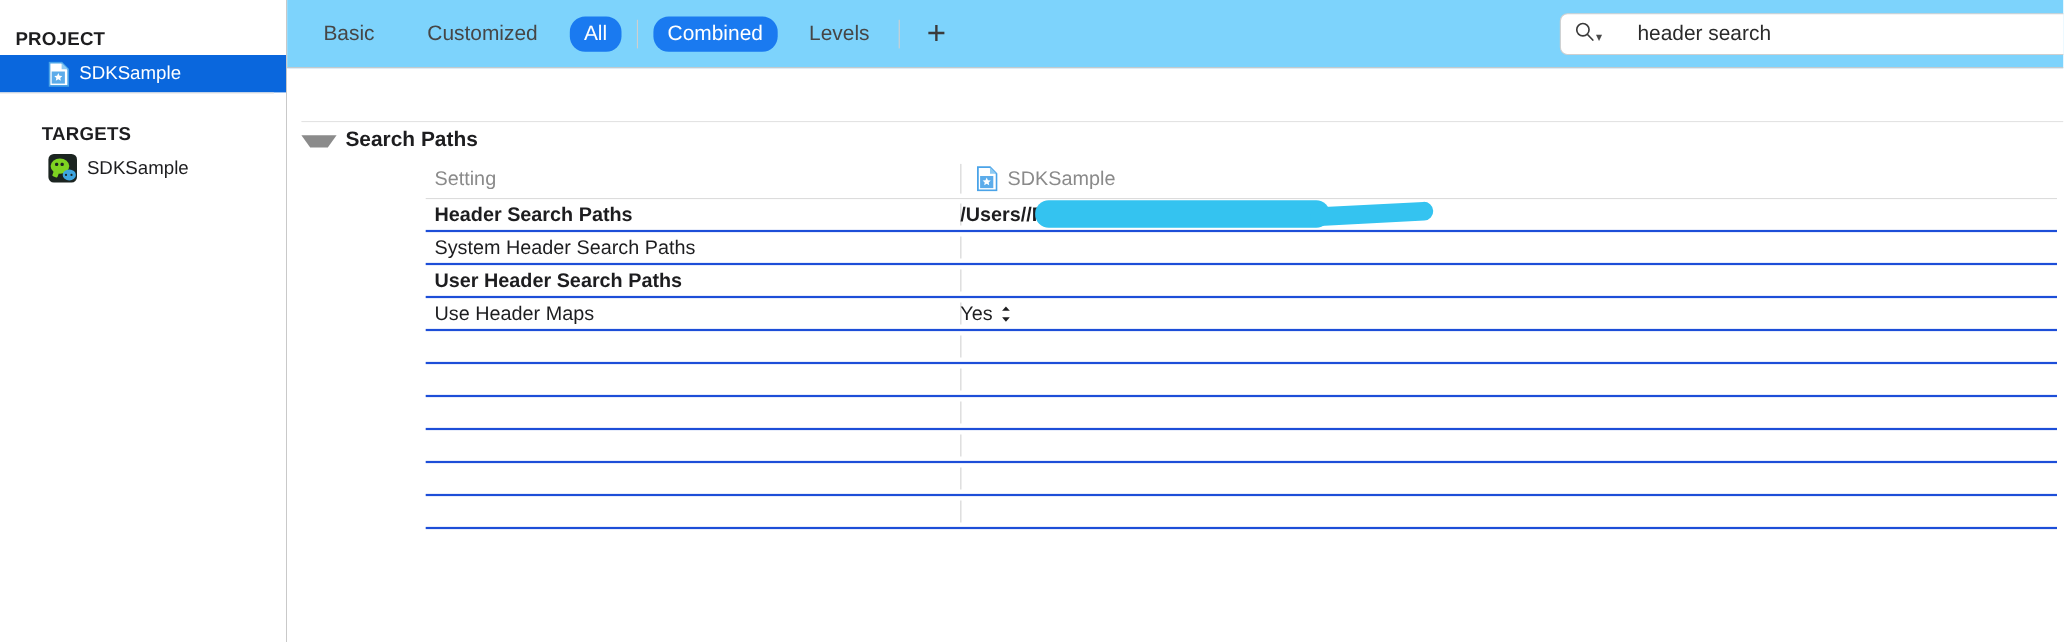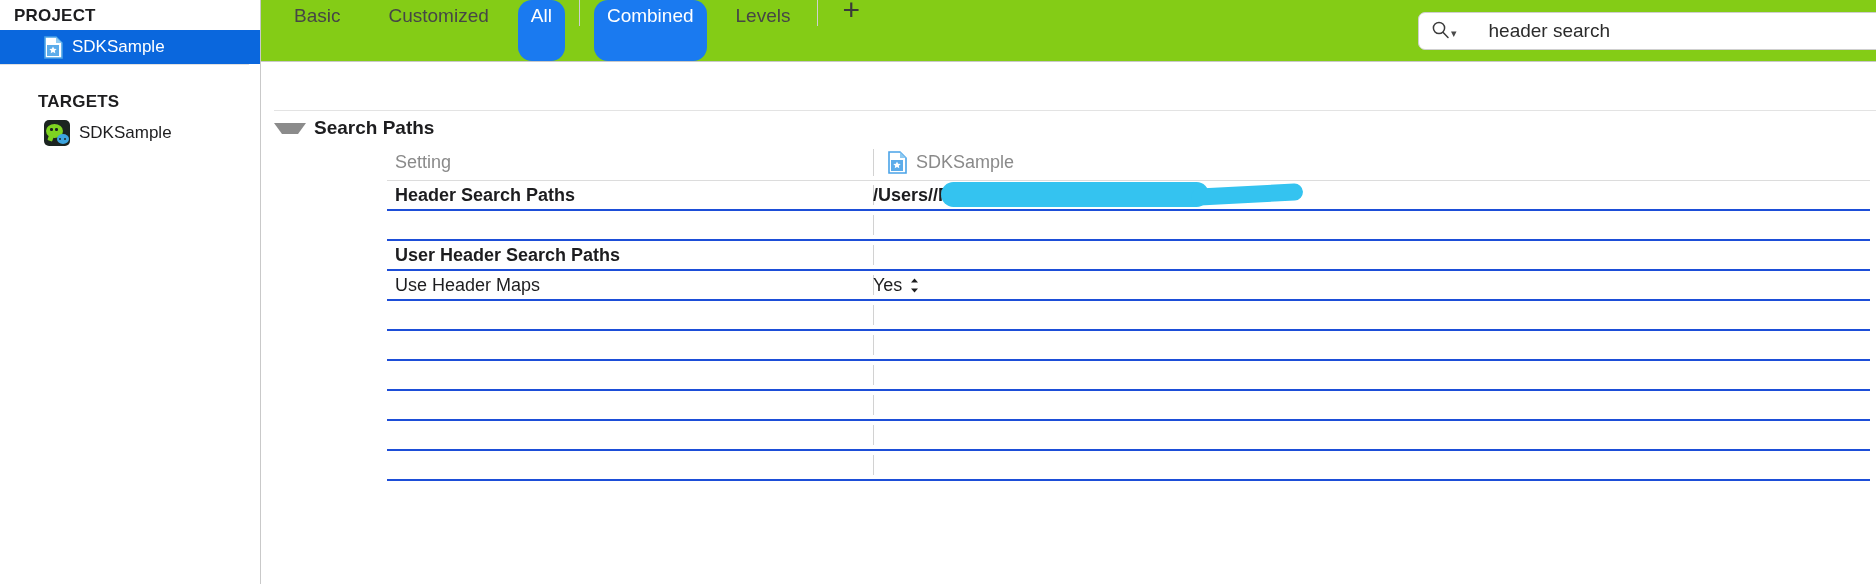--- a/index.html
+++ b/index.html
@@ -24,21 +24,21 @@
 
   
   .sidebar {
     width: 261px;
     height: 584px;
     box-sizing: border-box;
     border-right: 1px solid #c9c9c9;
     background: #ffffff;
     flex: 0 0 261px;
     position: relative;
-    padding-top: 2px;
+    padding-top: 22px;
   }
   .group-header {
     font-size: 17px;
     font-weight: bold;
     color: #1d1d1f;
     letter-spacing: 0.2px;
     padding: 0 0 0 14px;
     height: 28px;
     line-height: 28px;
   }
@@ -141,23 +141,24 @@
     background: #ffffff;
     overflow: hidden;
   }
 
   
   .toolbar {
     height: 62px;
     box-sizing: border-box;
     border-bottom: 1px solid #c9c9c9;
     display: flex;
+    align-items: center;
     padding-left: 20px;
     position: relative;
-    background: #84cc16;
+    background: #7dd3fc;
   }
   .tb-item {
     font-size: 19px;
     color: #3c3c3c;
     padding: 5px 13px;
     border-radius: 14px;
     white-space: nowrap;
     line-height: 22px;
   }
   .tb-item.plain { color: #464646; }
@@ -439,20 +440,21 @@
           <div class="col-split"></div>
           <div class="cell-value bold">
             <span class="value-path">
               <span>/Users/</span><span>/ReleaseSample/WechtSDK1.8.2</span>
               <span class="redact"></span>
             </span>
           </div>
         </div>
 
         <div class="row">
+          <div class="cell-setting">System Header Search Paths</div>
           <div class="col-split"></div>
           <div class="cell-value"></div>
         </div>
 
         <div class="row">
           <div class="cell-setting bold">User Header Search Paths</div>
           <div class="col-split"></div>
           <div class="cell-value"></div>
         </div>
 

